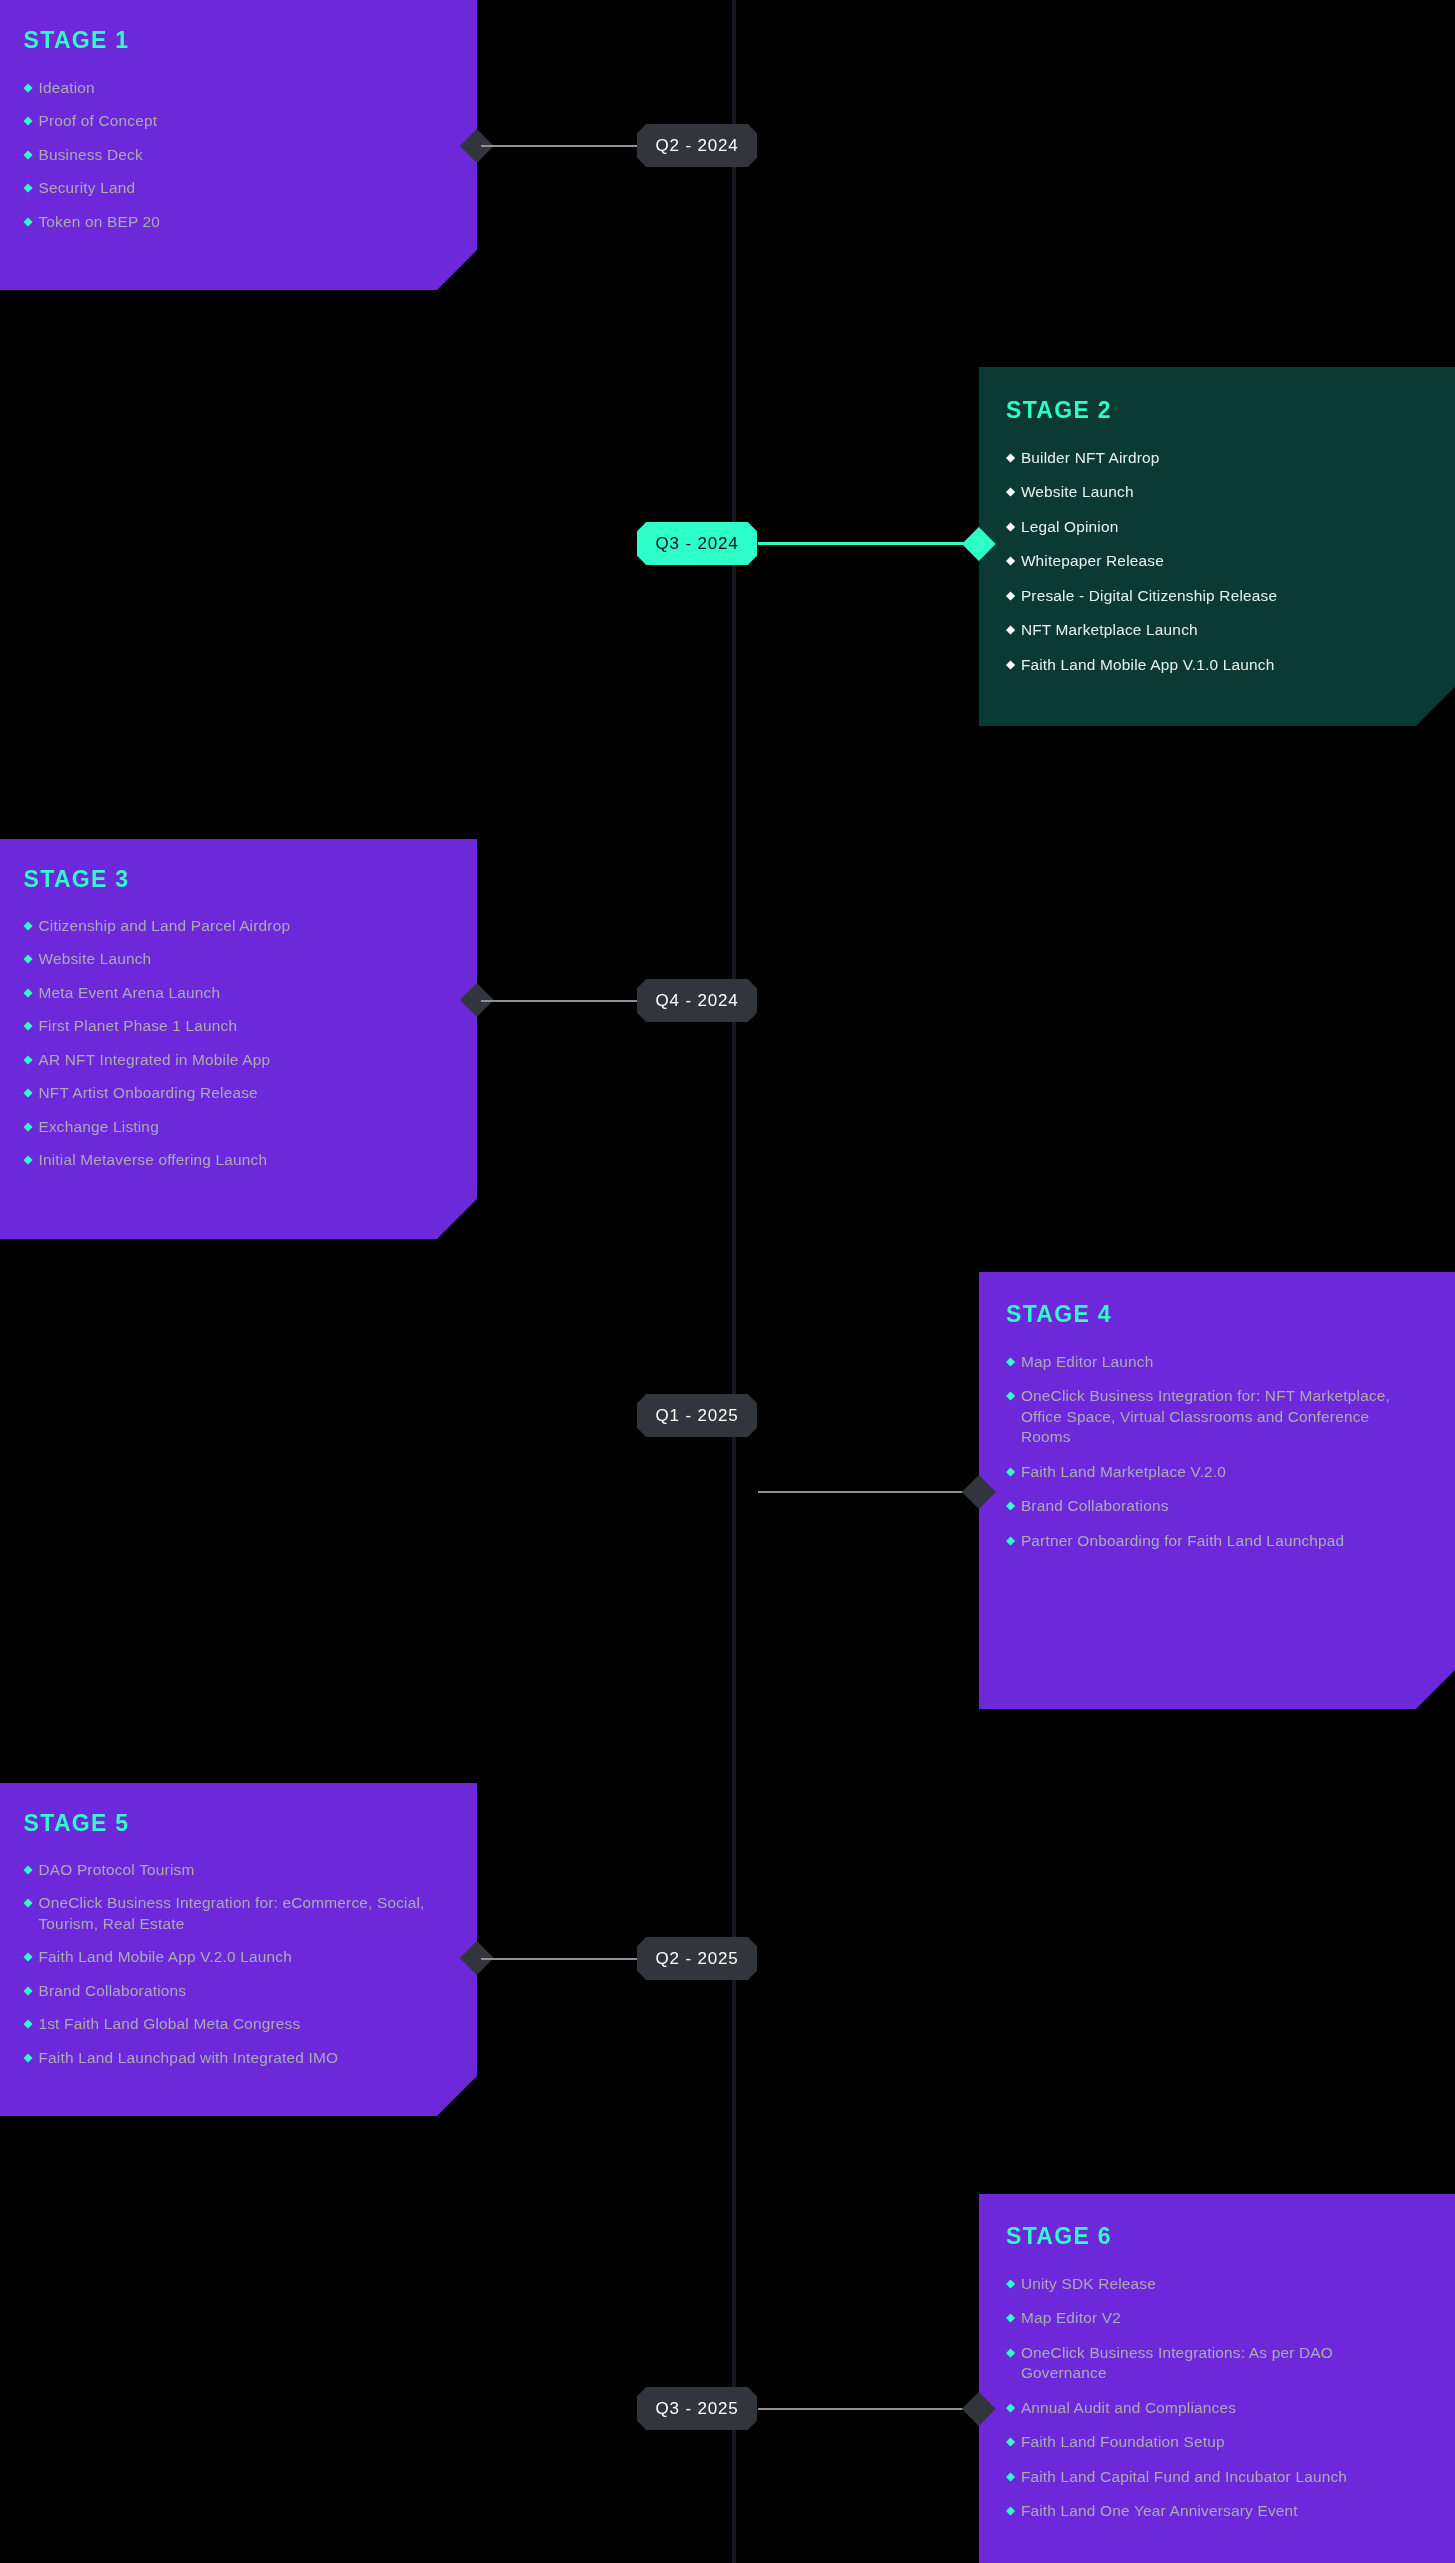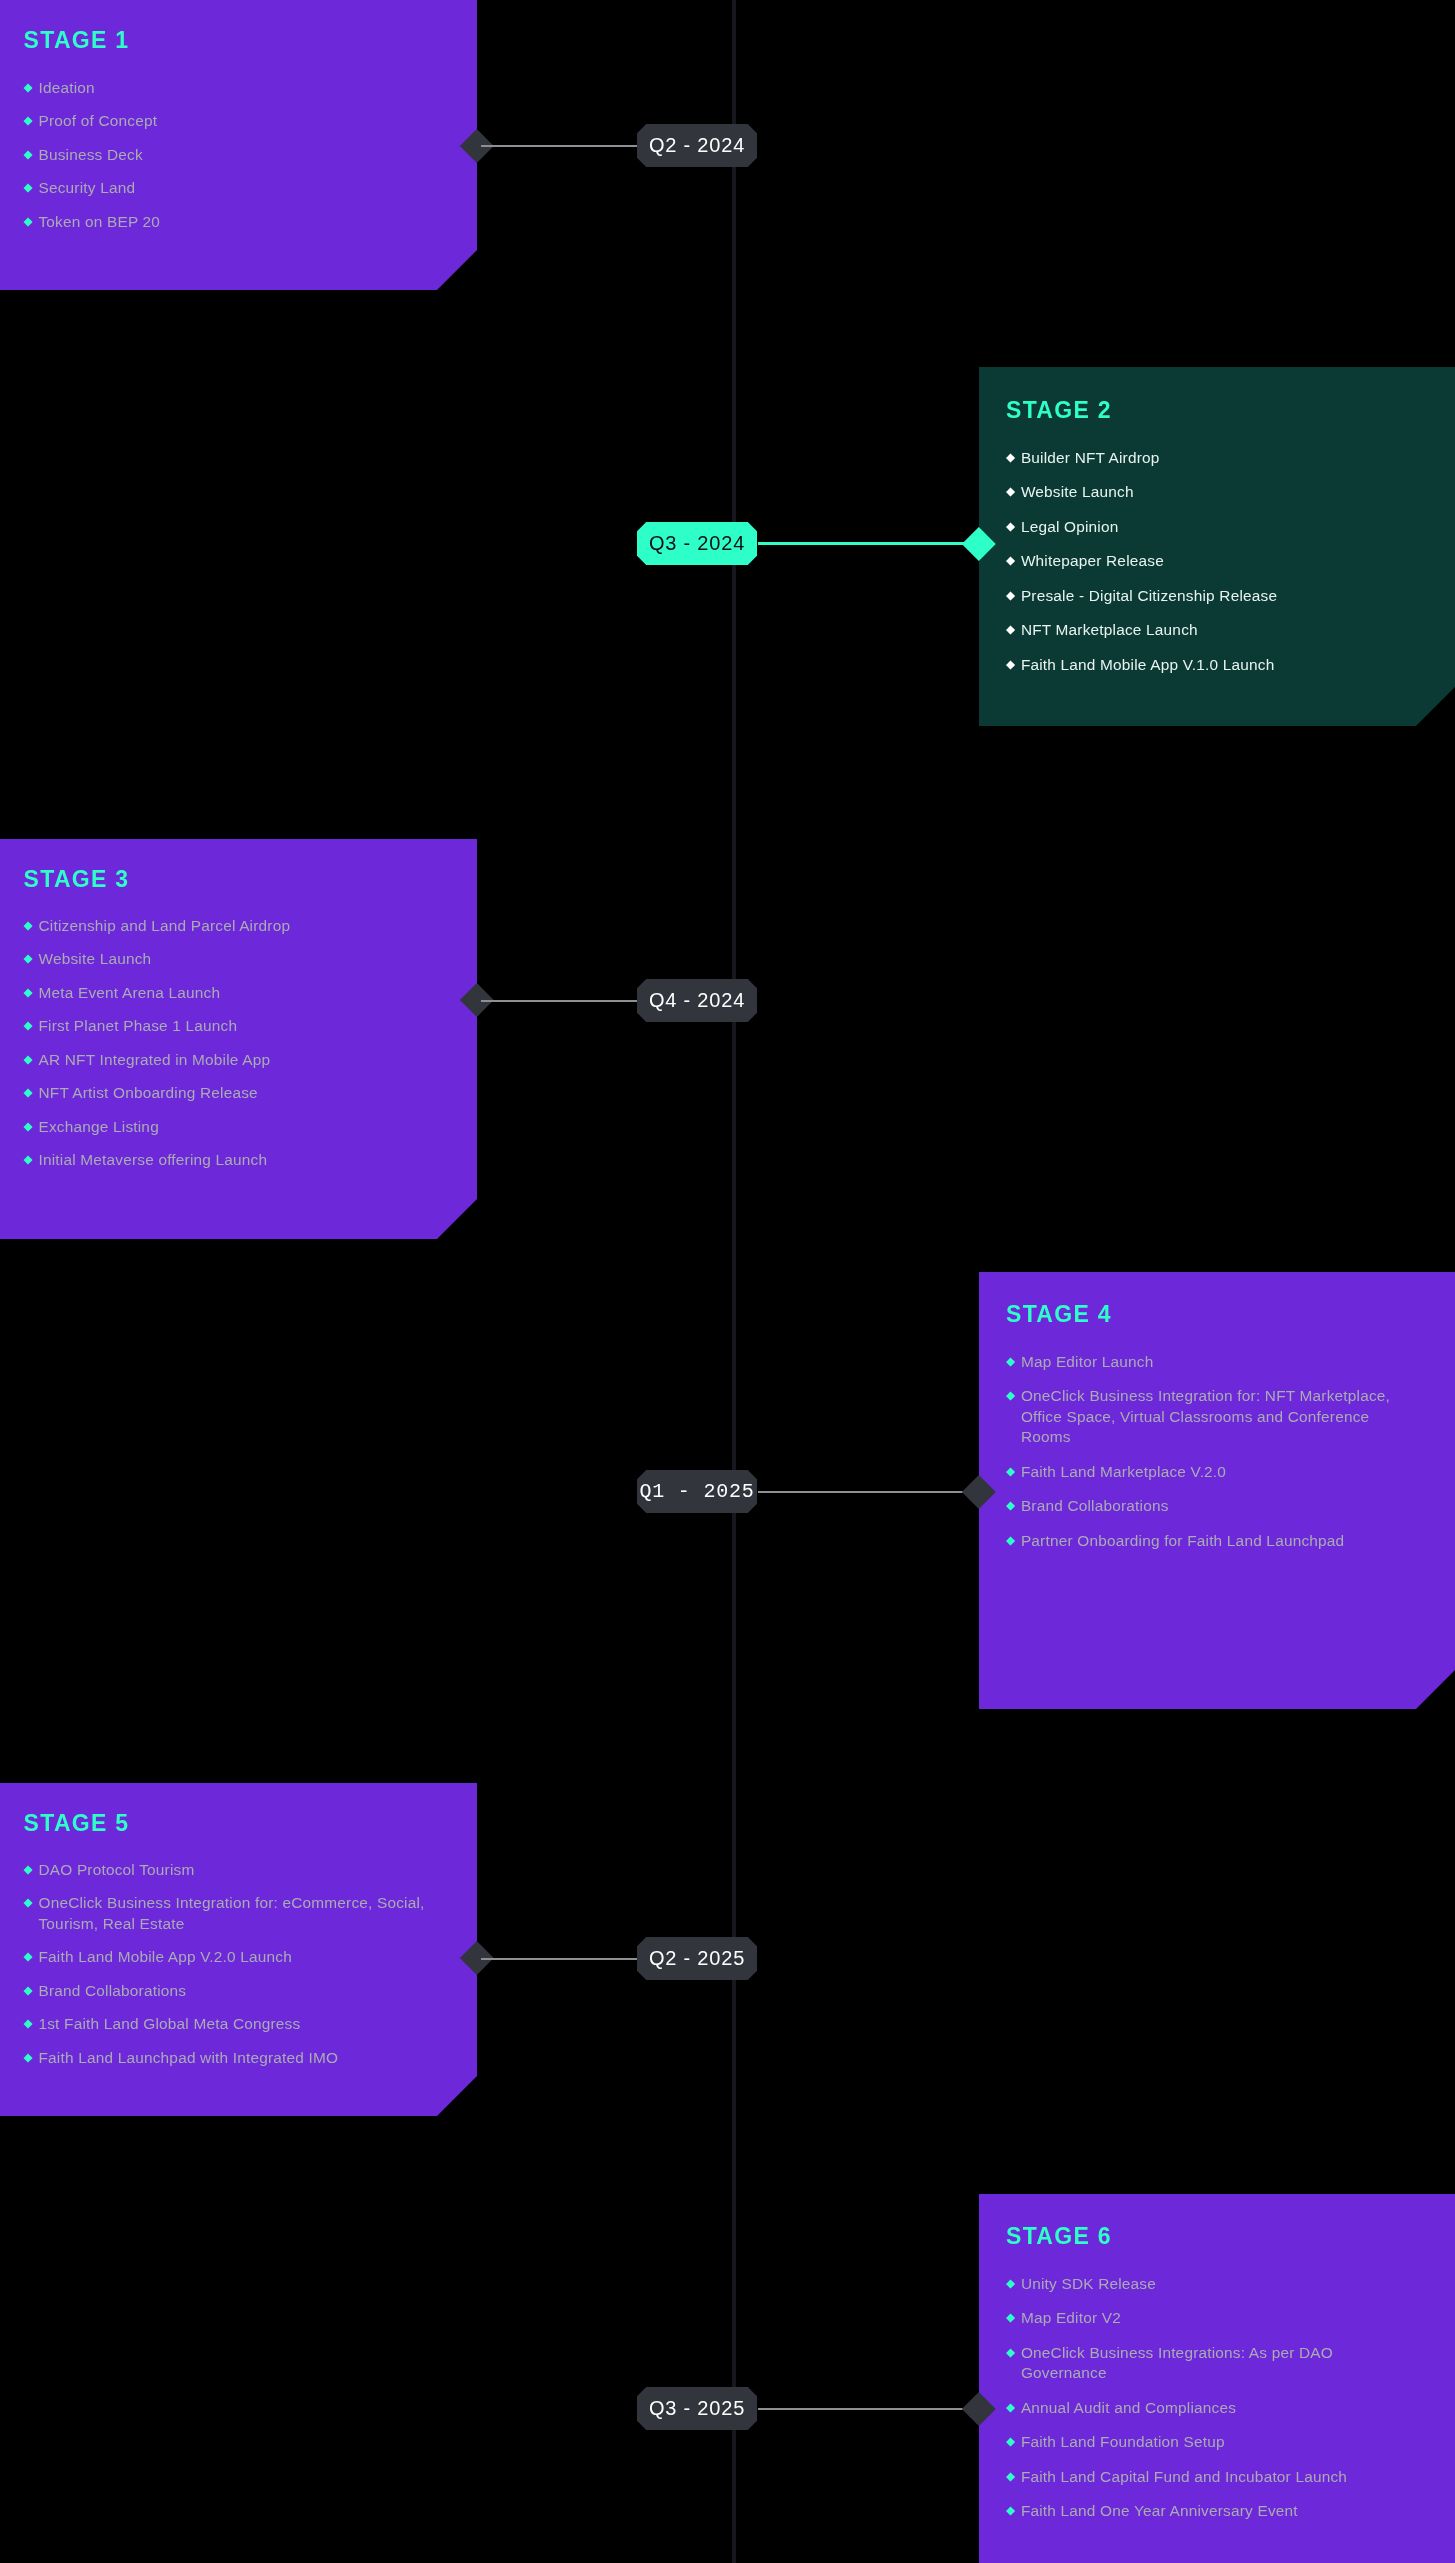--- a/index.html
+++ b/index.html
@@ -78,21 +78,21 @@
   }
   .card.teal .bullet { color: #ffffff; }
 
   
   .pill {
     position: absolute;
     width: 120px;
     height: 43px;
     background: #33353d;
     color: #ffffff;
-    font-size: 20px;
+    font-size: 17px;
     letter-spacing: 0.8px;
     display: flex;
     align-items: center;
     justify-content: center;
     clip-path: polygon(9.2px 0, calc(100% - 9.2px) 0, 100% 9.2px, 100% calc(100% - 9.2px),
                        calc(100% - 9.2px) 100%, 9.2px 100%, 0 calc(100% - 9.2px), 0 9.2px);
     font-family: "Liberation Sans", sans-serif;
   }
   .pill.active {
     background: #2effc8;
@@ -258,21 +258,21 @@
         <span class="bullet">◆</span>
         <span>Brand Collaborations</span>
       </li>
       <li class="item">
         <span class="bullet">◆</span>
         <span>Partner Onboarding for Faith Land Launchpad</span>
       </li>
     </ul>
   </div>
 
-  <div class="pill" style="left:637px; top:1470px;font-family:Liberation Mono, monospace;">
+  <div class="pill" style="left:637px; top:1394px;">
     <span>Q1 - 2025</span>
   </div>
   <div class="connector" style="left:758px; top:1491px; width:220px;"></div>
   <div class="diamond" style="left:967px; top:1480px;"></div>
 
   <div class="card left" style="top:1783px; width:477px; height:333px; padding:27px 31px 0 23.6px;">
     <div class="stage-title">STAGE 5</div>
     <ul class="items" style="margin-top:22.6px;">
       <li class="item" style="margin-bottom:13px;">
         <span class="bullet">◆</span>

